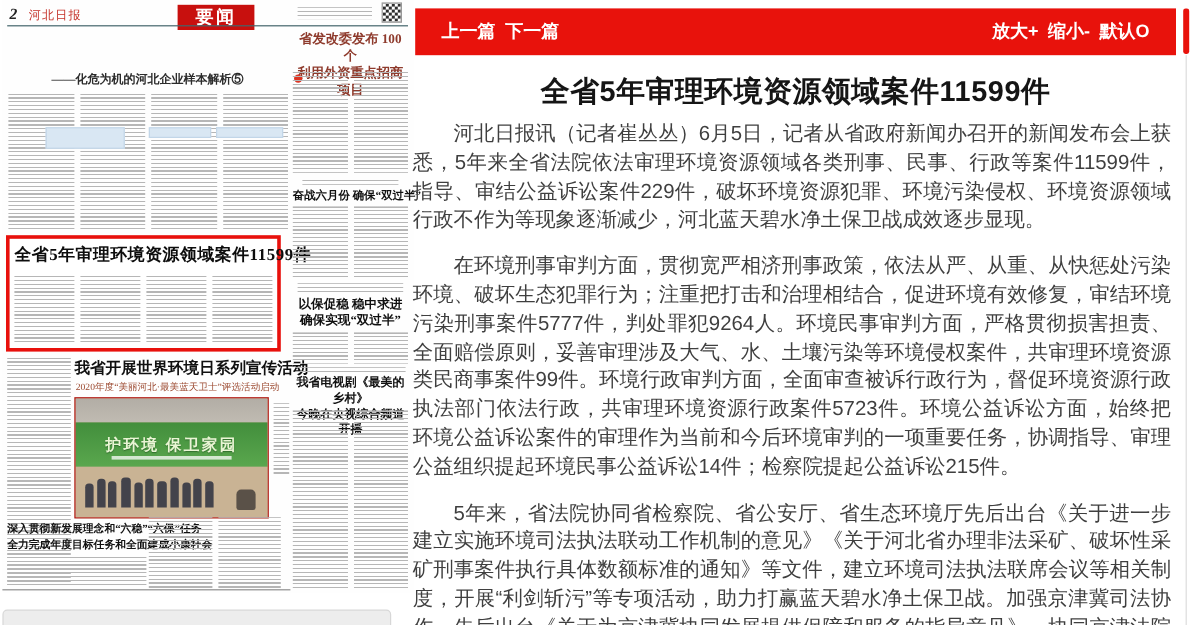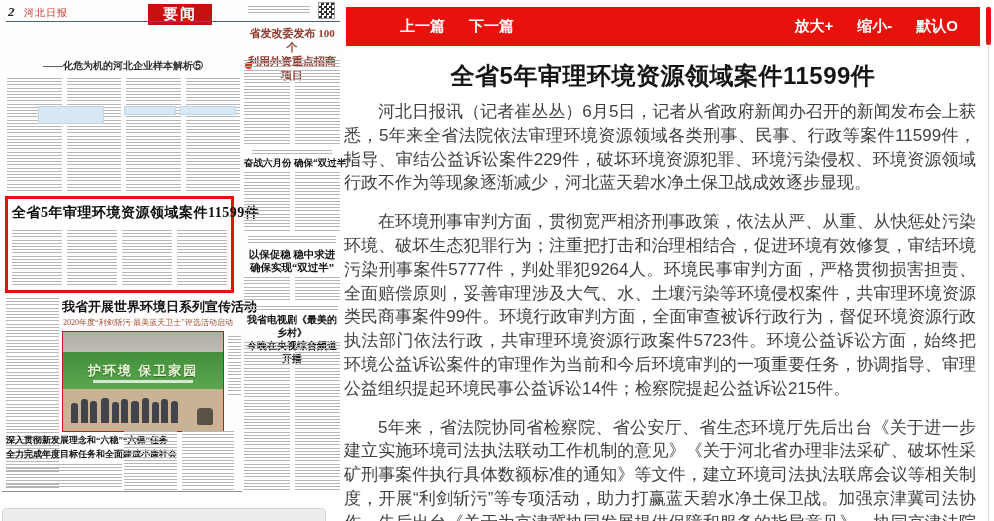--- a/index.html
+++ b/index.html
@@ -95,21 +95,21 @@
   .bottom-text-l { left:4px; top:464px; width:116px; height:26px; }
   .bottom-rule { left:0; top:491px; width:240px; height:1px; background:#8e8e8e; }
 
   .footer-bar { position:absolute; left:2px; top:508px; width:324px; height:14px;
                 background:#ededed; border:1px solid #d7d7d7; border-radius:4px 4px 0 0; }
 
   
   .toolbar { position:absolute; left:346px; top:7px; width:634px; height:39px; background:#e8120c;
              color:#fff; display:flex; align-items:center; justify-content:space-between;
              padding:0 22px; font-size:15px; font-weight:bold; }
-  .toolbar .grp { display:flex; gap:24px;margin-left:32px; }
+  .toolbar .grp { display:flex; gap:8px; }
   .toolbar .btn { cursor:pointer; white-space:nowrap; }
 
   .article-title { position:absolute; left:346px; top:60px; width:634px; text-align:center;
                    font-size:24px; font-weight:bold; color:#151515; letter-spacing:0.5px; }
   .article-body { position:absolute; left:344px; top:100px; width:632px; color:#3f3f3f;
                   font-size:17px; line-height:23.8px; text-align:justify; }
   .article-body p { text-indent:2em; margin-bottom:15px; }
 
   
   .sb-track { position:absolute; left:988px; top:46px; width:1px; height:475px; background:#dcdcdc; }
@@ -147,21 +147,21 @@
         <div class="ft"></div>
           <div class="ft"></div>
           <div class="ft"></div>
           <div class="ft"></div>
       </div>
     </div>
 
     <div class="abs left-col-lower ft"></div>
 
     <div class="abs env-headline">我省开展世界环境日系列宣传活动</div>
-    <div class="abs env-sub">2020年度“利剑斩污·最美蓝天卫士”评选活动启动</div>
+    <div class="abs env-sub">2020年度“美丽河北·最美蓝天卫士”评选活动启动</div>
 
     <div class="abs photo">
       <div class="sky"></div>
       <div class="banner">
         <span>护环境 保卫家园</span>
       </div>
       <div class="banner-sub"></div>
       <div class="ground"></div>
       <div class="crowd">
         <i></i>

